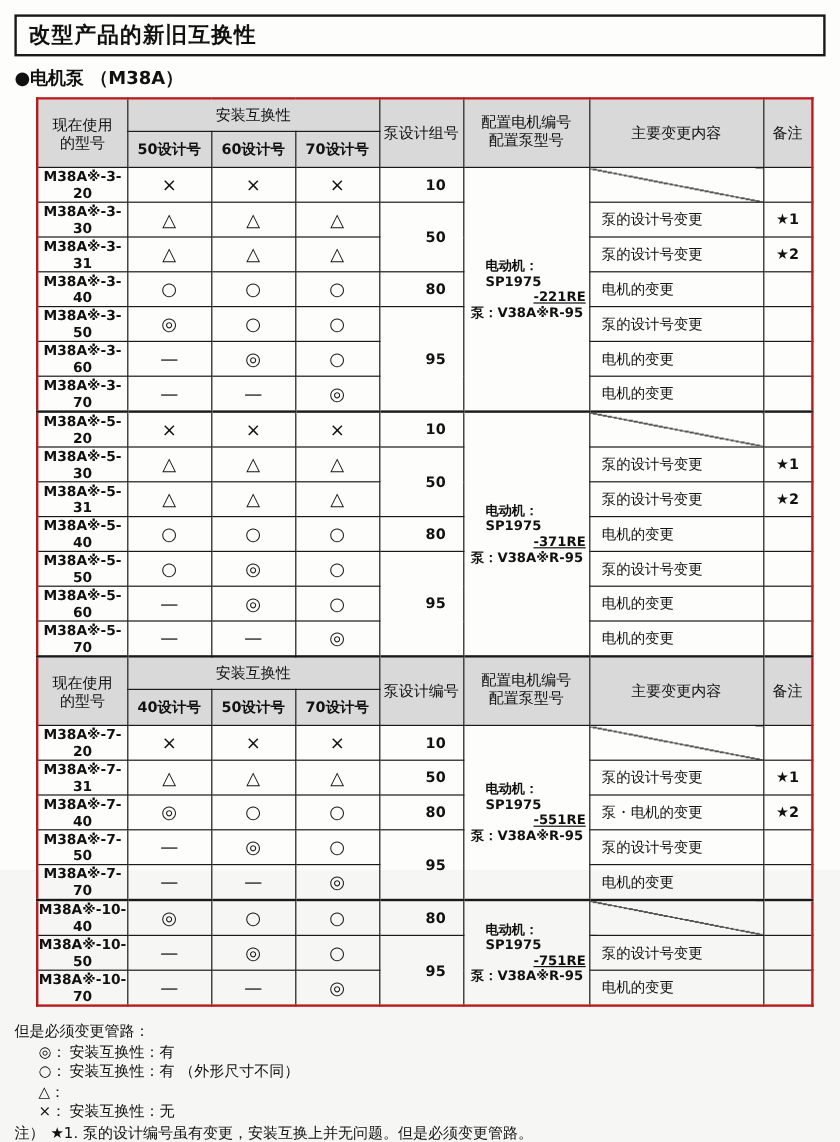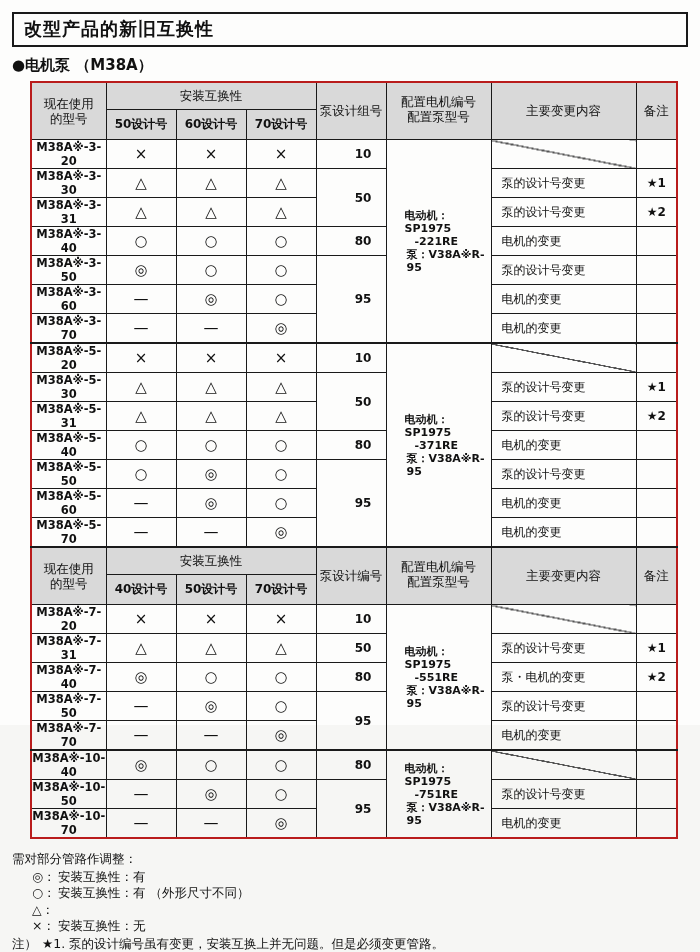--- a/index.html
+++ b/index.html
@@ -21,22 +21,22 @@
   .sub{font-weight:bold;font-size:12px;}
   .model-h div{line-height:15px;}
   .cfg-h div{line-height:15px;font-family:Liberation Mono, monospace;}
   tr.data{height:27px;}
   td.model{font-size:11.5px;font-weight:bold;}
   td.sym{font-size:15px;}
   td.design{font-size:12px;font-weight:bold;padding-left:24px;}
   td.motor{font-size:11px;font-weight:bold;text-align:left;}
   td.motor div{line-height:13px;}
   .ml1{padding-left:18px;}
-  .ml2{padding-left:28px;}
-  .ml3{padding-left:20px;}
+  .ml2{padding-left:58px;text-decoration:underline;}
+  .ml3{padding-left:6px;}
   td.chg{font-size:12px;text-align:left;padding-left:10px;}
   td.rmk{font-size:12px;font-weight:bold;}
   .diag{background-image:linear-gradient(to top right,
         transparent calc(50% - 0.7px), #555 calc(50% - 0.7px),
         #555 calc(50% + 0.7px), transparent calc(50% + 0.7px));}
   .bsep td,.bsep th{border-top:2px solid #1a1a1a;}
 
   .legend{margin:12px 0 0 2px;font-size:12.5px;line-height:16.5px;}
   .legend-title{margin-bottom:1px;}
   .legend-item{display:flex;margin-left:20px;}
@@ -316,21 +316,21 @@
       <td class="sym">—</td>
       <td class="sym">—</td>
       <td class="sym">◎</td>
       <td class="chg">电机的变更</td>
       <td class="rmk"></td>
     </tr>
   </tbody>
     </table>
 
   <div class="legend">
-    <div class="legend-title">需对部分管路作调整：</div>
+    <div class="legend-title">但是必须变更管路：</div>
     <div class="legend-item">
       <span class="sym">◎：</span>
       <span>安装互换性：有</span>
     </div>
     <div class="legend-item">
       <span class="sym">○：</span>
       <span>安装互换性：有 （外形尺寸不同）</span>
     </div>
     <div class="legend-item">
       <span class="sym">△：</span>

